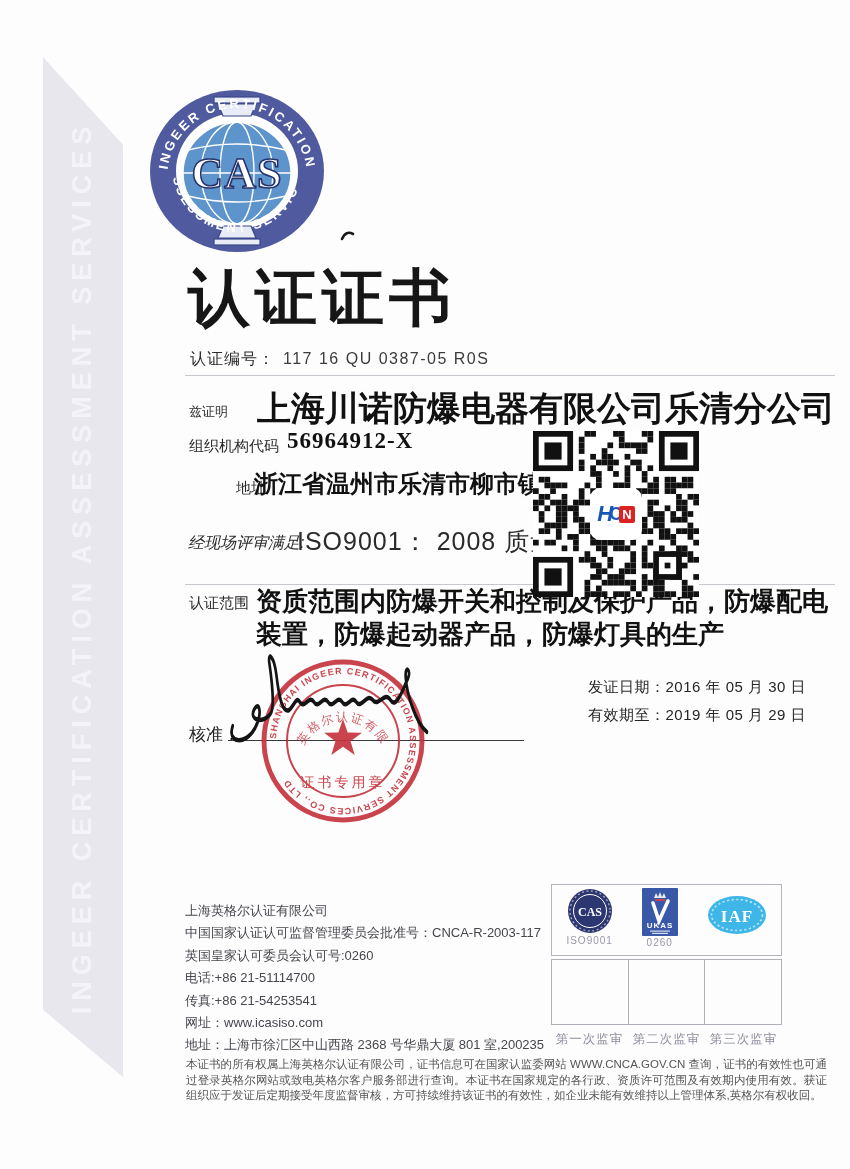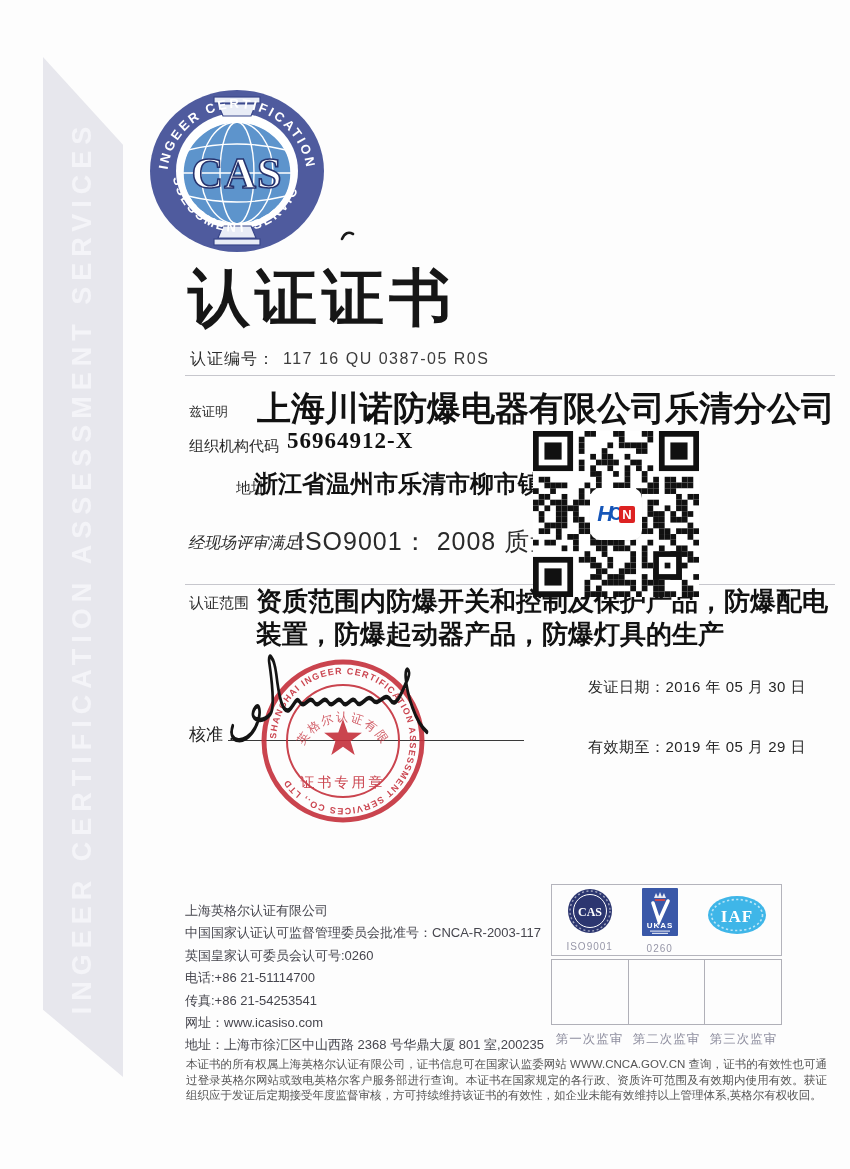--- a/index.html
+++ b/index.html
@@ -43,34 +43,34 @@
   
   #qr{left:533px;top:431px;width:166px;height:166px;}
   #qr-logo{left:592px;top:490px;width:48px;height:48px;background:#fff;border-radius:8px;
            box-shadow:0 0 0 2px #fff,0 1px 3px rgba(0,0,0,.35);display:flex;align-items:center;justify-content:center;}
   #qr-logo .h{color:#1656b8;font-size:22px;font-weight:700;font-style:italic;}
   #qr-logo .c{color:#1656b8;font-size:18px;font-weight:700;margin-left:-4px;}
   #qr-logo .n{background:#d22;color:#fff;font-size:13px;font-weight:700;padding:1px 3px;border-radius:2px;margin-left:-3px;}
 
   
   .date-row{left:588px;font-size:15px;color:#262626;letter-spacing:.5px;}
-  #issue{top:678px;} #valid{top:738px;}
+  #issue{top:678px;} #valid{top:706px;}
   #approve-lbl{left:189px;top:723px;font-size:17px;color:#222;}
   #sig-rule{left:228px;top:740px;width:296px;height:1px;background:#3a3a3a;}
   #seal{left:259px;top:657px;width:168px;height:168px;opacity:.9;}
   #signature{left:228px;top:648px;width:206px;height:100px;}
 
   
   #issuer-block{left:185px;top:900px;font-size:13px;color:#46464e;line-height:22.4px;}
 
   
   #marks-box{left:551px;top:884px;width:231px;height:72px;border:1px solid #b4b4bc;
              display:flex;justify-content:space-around;align-items:flex-start;padding-top:3px;box-sizing:border-box;}
   .mark{display:flex;flex-direction:column;align-items:center;}
-  .mark-label{font-size:10px;color:#9797a8;margin-top:7px;letter-spacing:1px;}
+  .mark-label{font-size:10px;color:#9797a8;margin-top:1px;letter-spacing:1px;}
   #audit-table{left:551px;top:959px;width:231px;height:66px;border:1px solid #b0b0b8;box-sizing:border-box;display:flex;}
   #audit-table .cell{flex:1;border-right:1px solid #b0b0b8;}
   #audit-table .cell:last-child{border-right:none;}
   #audit-labels{left:551px;top:1031px;width:231px;display:flex;}
   #audit-labels span{flex:1;text-align:center;font-size:12.5px;color:#8d8d9e;letter-spacing:1px;}
 
   #fine-print{left:186px;top:1057px;width:641px;font-size:11.5px;color:#555;line-height:15.5px;text-align:justify;}
 
   #ink-mark{left:340px;top:228px;width:16px;height:14px;}
 </style>

